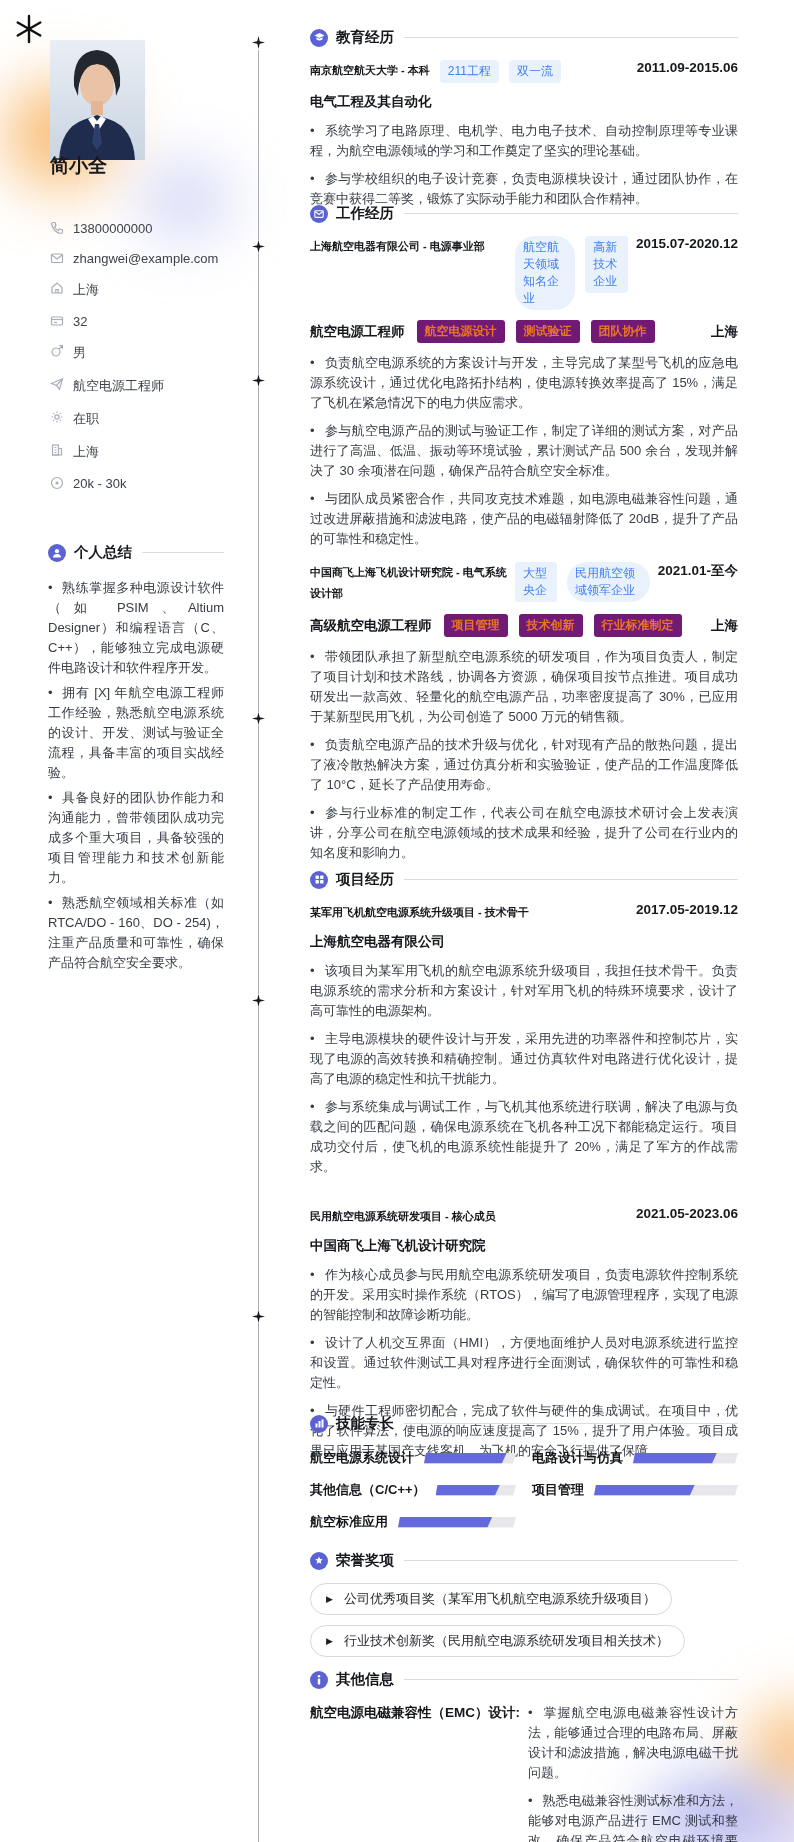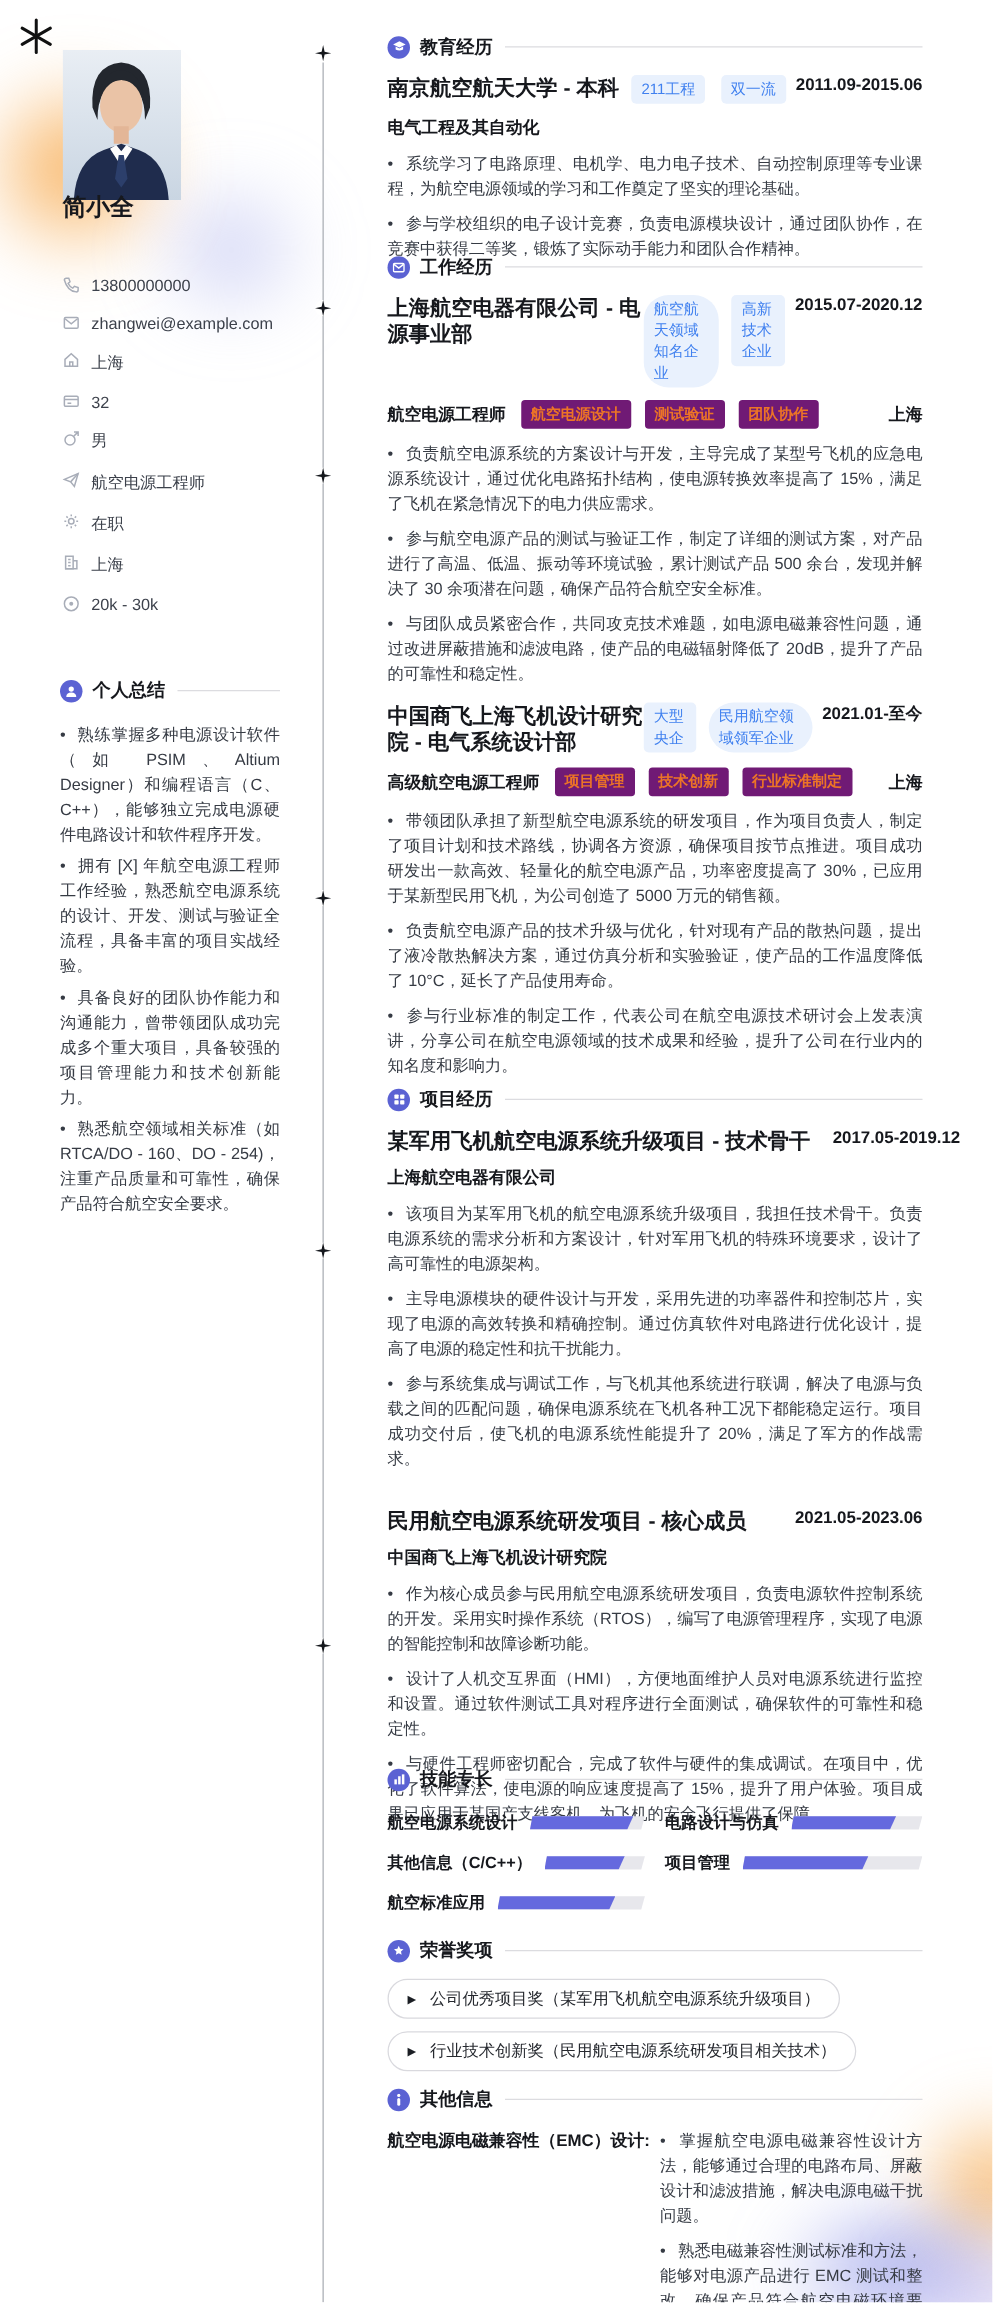--- a/index.html
+++ b/index.html
@@ -28,23 +28,23 @@
   .sec-rule{flex:1;height:1px;background:#dcdce0;margin-left:10px;}
   .sbullets{margin-top:16px;}
   .b{font-size:13px;line-height:20px;color:#363b44;text-align:justify;margin:0 0 5px 0;}
   .b .dot{margin-right:9px;}
 
   
   .rsec{position:absolute;left:310px;width:428px;z-index:1;}
   .rb{font-size:13px;line-height:20px;color:#363b44;text-align:justify;margin:0 0 8px 0;}
   .rb .dot{margin-right:10px;}
   .jobhead{display:flex;align-items:flex-start;margin-top:13px;}
-  .jname{width:205px;font-size:17px;font-weight:bold;color:#16181d;line-height:21px;}
+  .jname{width:205px;font-size:11px;font-weight:bold;color:#16181d;line-height:21px;}
   .oneline{width:auto;white-space:nowrap;margin-right:10px;}
-  .badges{display:flex;gap:10px;flex:1;align-items:flex-start;justify-content:space-between;}
+  .badges{display:flex;gap:10px;flex:1;align-items:flex-start;}
   .badge{font-size:12px;line-height:17px;padding:3px 8px;border-radius:4px;background:#e9f1fd;color:#4080ef;}
   .bw92{max-width:76px;border-radius:20px;} .bw64{max-width:50px;} .bw40{max-width:26px;}
   .jdate{font-size:13.5px;font-weight:bold;color:#16181d;white-space:nowrap;margin-left:auto;padding-left:8px;}
   .roleline{display:flex;align-items:center;margin:10px 0 10px 0;}
   .role{font-size:13.5px;font-weight:bold;color:#16181d;margin-right:12px;white-space:nowrap;}
   .tags{display:flex;gap:11px;}
   .tag{font-size:12px;line-height:17px;padding:3px 8px;border-radius:3px;background:#701a75;color:#ec7426;font-weight:bold;white-space:nowrap;}
   .loc{margin-left:auto;font-size:13.5px;font-weight:bold;color:#16181d;}
   .major,.org{font-size:13.5px;font-weight:bold;color:#16181d;margin:10px 0 10px 0;}
   .gap{height:8px;}

